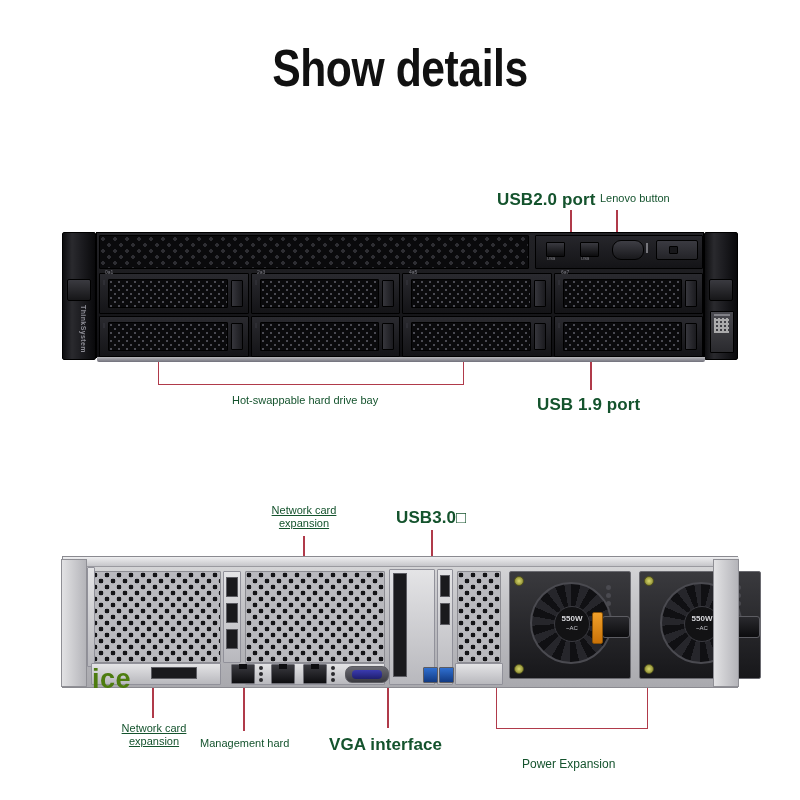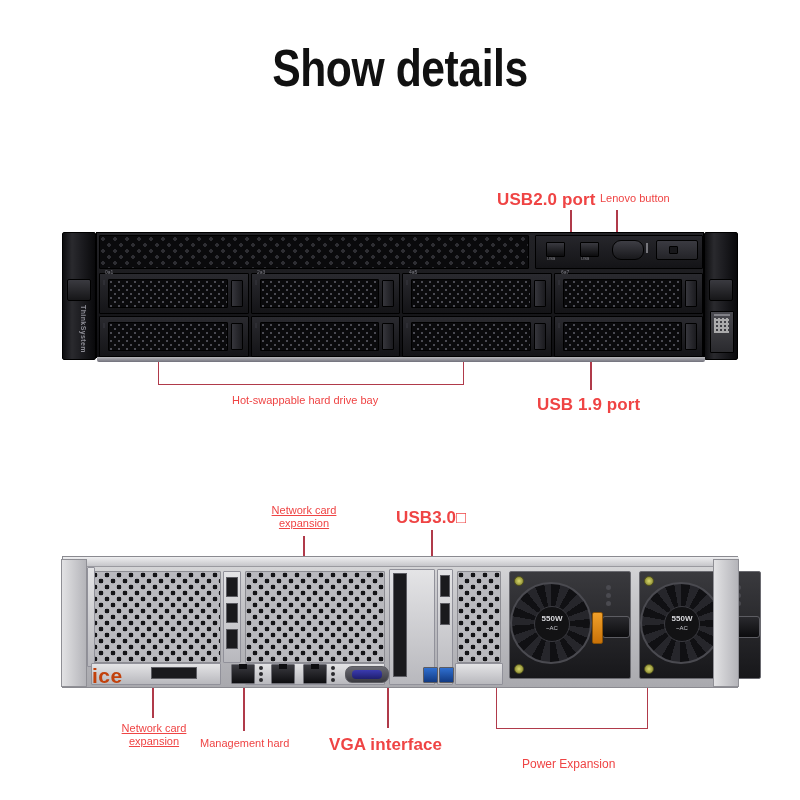--- a/index.html
+++ b/index.html
@@ -12,21 +12,21 @@
 
   
   .title{
     position:absolute;left:0;top:38px;width:800px;text-align:center;
     font-size:52px;font-weight:700;letter-spacing:-0.5px;color:#111;
     font-family:"Liberation Sans Narrow","Liberation Sans",sans-serif;
     transform:scaleX(.82);transform-origin:50% 50%;
   }
 
   
-  .lbl{position:absolute;color:#ef4444;white-space:pre;line-height:1.18;
+  .lbl{position:absolute;color:#14532d;white-space:pre;line-height:1.18;
        font-family:"Liberation Sans Narrow","Liberation Sans",sans-serif;}
   .lbl.big{font-size:17px;font-weight:700;letter-spacing:.1px;}
   .lbl.small{font-size:11px;font-weight:400;}
   .lbl.mid{font-size:12px;font-weight:400;}
   .lbl.ctr{text-align:center;text-decoration:underline;}
 
   
   .vline{position:absolute;width:1.6px;background:#b03a4a;}
   .dot{position:absolute;width:11px;height:11px;border-radius:50%;
        background:#e01b1b;box-shadow:0 0 3px rgba(200,0,0,.55);}
@@ -135,41 +135,41 @@
   .leds i{display:block;width:4px;height:4px;background:#2a2a2e;border-radius:50%;margin:2px 0;}
   .vga{position:absolute;width:42px;height:15px;border-radius:7px;
      background:linear-gradient(180deg,#6a6a72,#3a3a40);border:1px solid #5c5c62;}
   .vga-in{position:absolute;left:6px;top:3px;width:30px;height:9px;border-radius:4px;
      background:linear-gradient(180deg,#3b3bb0,#1f1f6e);}
   .usbblue{position:absolute;width:13px;height:14px;border-radius:1px;
      background:linear-gradient(180deg,#2f6fd0,#123a82);border:1px solid #5c5c62;}
   .psu{position:absolute;top:14px;width:122px;height:108px;
      background:linear-gradient(180deg,#3a3a3e,#17171a);border:1px solid #6a6a70;
      box-sizing:border-box;border-radius:2px;}
-  .fan{position:absolute;left:0;top:10px;width:82px;height:82px;border-radius:50%;
+  .fan{position:absolute;left:20px;top:10px;width:82px;height:82px;border-radius:50%;
      background:
        repeating-conic-gradient(from 0deg,#101013 0deg 14deg,#26262b 14deg 28deg);
      border:2px solid #4a4a50;box-sizing:border-box;}
   .fan-hub{position:absolute;left:50%;top:50%;width:34px;height:34px;margin:-17px 0 0 -17px;
      border-radius:50%;background:#121214;border:1px solid #3a3a40;}
   .fan-txt{position:absolute;left:0;top:8px;width:34px;text-align:center;
      font-size:8px;font-weight:700;color:#d8d8dc;line-height:1.1;
      font-family:"Liberation Sans","DejaVu Sans",sans-serif;}
   .fan-ac{position:absolute;left:0;top:18px;width:34px;text-align:center;
      font-size:6px;color:#c4c4ca;font-family:"Liberation Sans","DejaVu Sans",sans-serif;}
   .psu-latch{position:absolute;width:9px;height:30px;border-radius:2px;
      background:linear-gradient(180deg,#f0a02a,#c97208);border:1px solid #8a5206;}
   .iec{position:absolute;width:26px;height:20px;border-radius:3px;
      background:linear-gradient(180deg,#2a2a2e,#0c0c0e);border:1px solid #5c5c62;}
   .psu-leds{position:absolute;width:6px;}
   .psu-leds i{display:block;width:5px;height:5px;border-radius:50%;background:#4a4a50;margin:3px 0;}
   .psu-screw{position:absolute;width:8px;height:8px;border-radius:50%;
      background:radial-gradient(circle,#d8d86a,#7a7a2a);border:1px solid #55551c;}
-  .ice{position:absolute;left:92px;top:664px;font-size:21px;font-weight:700;
-     color:#c2410c;letter-spacing:.5px;z-index:6;
+  .ice{position:absolute;left:92px;top:664px;font-size:27px;font-weight:700;
+     color:#4d7c0f;letter-spacing:.5px;z-index:6;
      font-family:"Liberation Sans","DejaVu Sans",sans-serif;}
 </style>
 </head>
 <body>
 
 <div id="stage">
 
   <div class="title">Show details</div>
 
   <div class="lbl big" style="left:497px;top:190px;">USB2.0 port</div>

